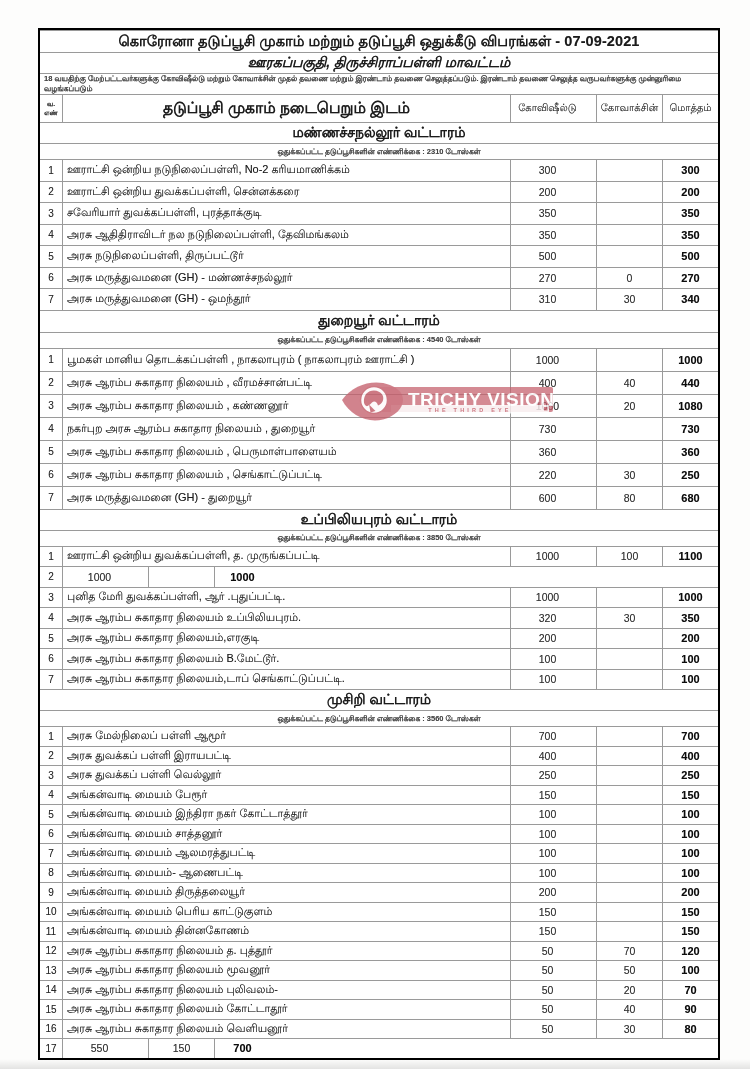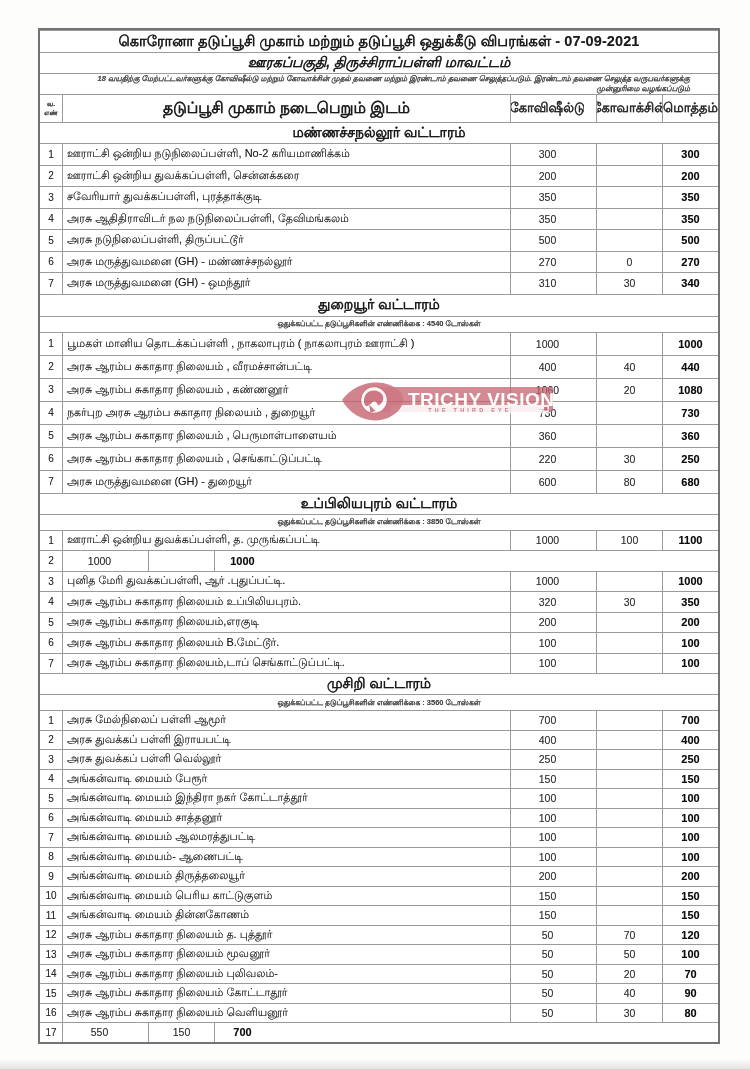--- a/index.html
+++ b/index.html
@@ -8,42 +8,42 @@
     font-family:"Liberation Sans",sans-serif;overflow:hidden;
   }
   .photo{position:absolute;inset:0;background:#fdfdfc;}
   .photo::after{ 
     content:"";position:absolute;left:0;right:0;bottom:0;height:10px;
     background:linear-gradient(to bottom,rgba(0,0,0,0),rgba(0,0,0,0.10));
     pointer-events:none;
   }
   .doc{
     position:absolute;left:38px;top:28px;width:678px;
-    border:2px solid #737373;background:#fff;color:#1b1b1b;
+    border:2px solid #000000;background:#fff;color:#1b1b1b;
     text-shadow:0 0 0.5px rgba(40,40,40,.45);
   }
   .row{display:flex;align-items:center;border-top:1px solid #9a9a9a;box-sizing:border-box;}
   .doc > .row:first-child, .section .row:first-child{border-top:1px solid #9a9a9a;}
   .doc > .title-row{border-top:none;}
   .c{box-sizing:border-box;height:100%;display:flex;align-items:center;justify-content:center;border-left:1px solid #9a9a9a;overflow:hidden;}
   .c:first-child{border-left:none;}
   .serial{width:22px;font-size:10px;color:#2a2a2a;}
   .loc{flex:1;justify-content:flex-start;padding-left:4px;font-size:11px;letter-spacing:0;white-space:nowrap;}
   .num{width:74px;font-size:10.5px;color:#333;}
   .num2{width:66px;font-size:10.5px;color:#333;margin-left:12px;}
   .tot{width:56px;font-size:11px;font-weight:700;color:#0d0d0d;}
 
   .title-row{height:22px;justify-content:center;font-weight:700;font-size:14.5px;letter-spacing:.1px;}
   .region-row{height:21px;justify-content:center;font-weight:700;font-size:14px;font-style:italic;}
-  .note-row{height:21px;justify-content:center;text-align:right;font-size:7.5px;font-weight:700;color:#454545;line-height:1.35;padding:0 28px;font-style:italic;}
+  .note-row{height:21px;justify-content:center;text-align:left;font-size:7.5px;font-weight:700;color:#454545;line-height:1.35;padding:0 4px;}
   .note-row .note-text{width:100%;}
   .header-row{height:28px;}
   .hdr-serial{font-size:6.5px;font-weight:700;line-height:1.25;text-align:center;white-space:normal;padding:0 1px;}
   .hdr-loc{justify-content:center;padding-left:0;font-size:15.5px;font-weight:700;white-space:normal;}
-  .hdr-small{font-size:13px;font-weight:700;color:#2b2b2b;}
+  .hdr-small{font-size:10px;font-weight:400;color:#2b2b2b;}
 
   .sec-name{height:21px;justify-content:center;font-weight:700;font-size:14px;}
   .sec-alloc{height:16px;justify-content:center;font-size:7.5px;font-weight:700;color:#474747;}
   .data-row{height:21.5px;}
   #sections .section:nth-child(2) .data-row{height:23px;}
   #sections .section:nth-child(2) .sec-name{height:22px;}
   #sections .section:nth-child(3) .data-row{height:20.5px;}
   #sections .section:nth-child(4) .data-row{height:19.5px;}
 
   .watermark{position:absolute;left:341px;top:378px;width:216px;height:52px;opacity:.84;pointer-events:none;z-index:5;}
@@ -67,20 +67,21 @@
       <div class="c serial hdr-serial">வ. எண்</div>
       <div class="c loc hdr-loc">தடுப்பூசி முகாம் நடைபெறும் இடம்</div>
       <div class="c num hdr-small">கோவிஷீல்டு</div>
       <div class="c num2 hdr-small">கோவாக்சின்</div>
       <div class="c tot hdr-small">மொத்தம்</div>
     </div>
 
     <div id="sections">
   <div class="section">
     <div class="row sec-name">மண்ணச்சநல்லூர் வட்டாரம்</div>
+    <div class="row sec-alloc">ஒதுக்கப்பட்ட தடுப்பூசிகளின் எண்ணிக்கை : 2310 டோஸ்கள்</div>
     <div class="rows">
   <div class="row data-row">
     <div class="c serial">1</div>
     <div class="c loc">ஊராட்சி ஒன்றிய நடுநிலைப்பள்ளி, No-2 கரியமாணிக்கம்</div>
     <div class="c num">300</div>
     <div class="c num2"></div>
     <div class="c tot">300</div>
   </div>
 
   <div class="row data-row">

